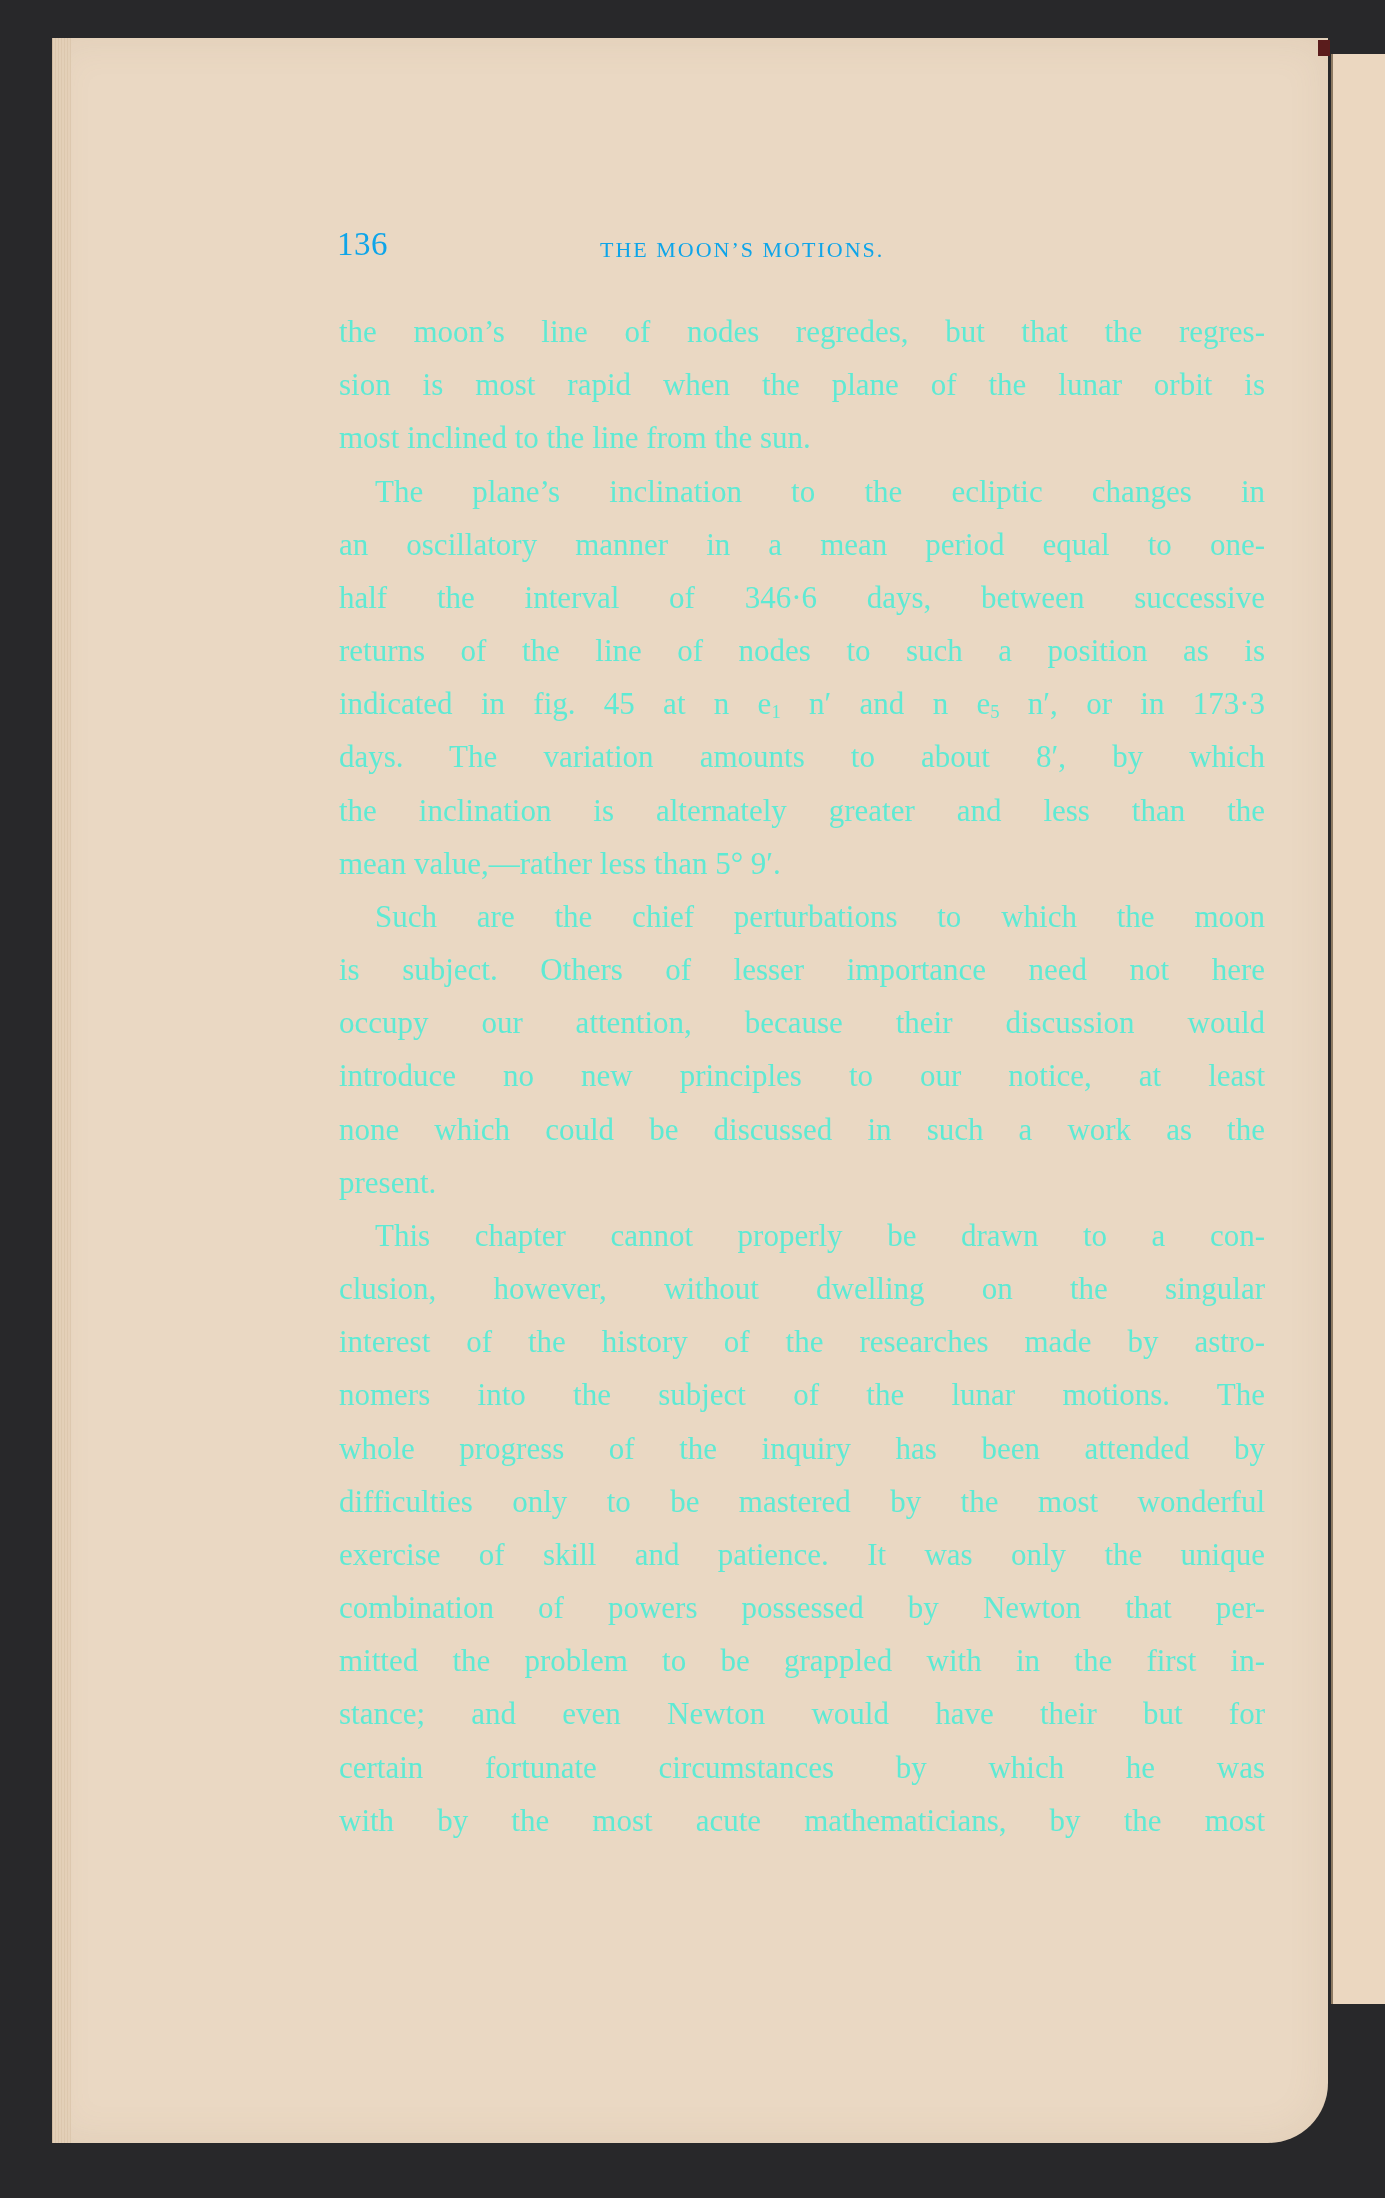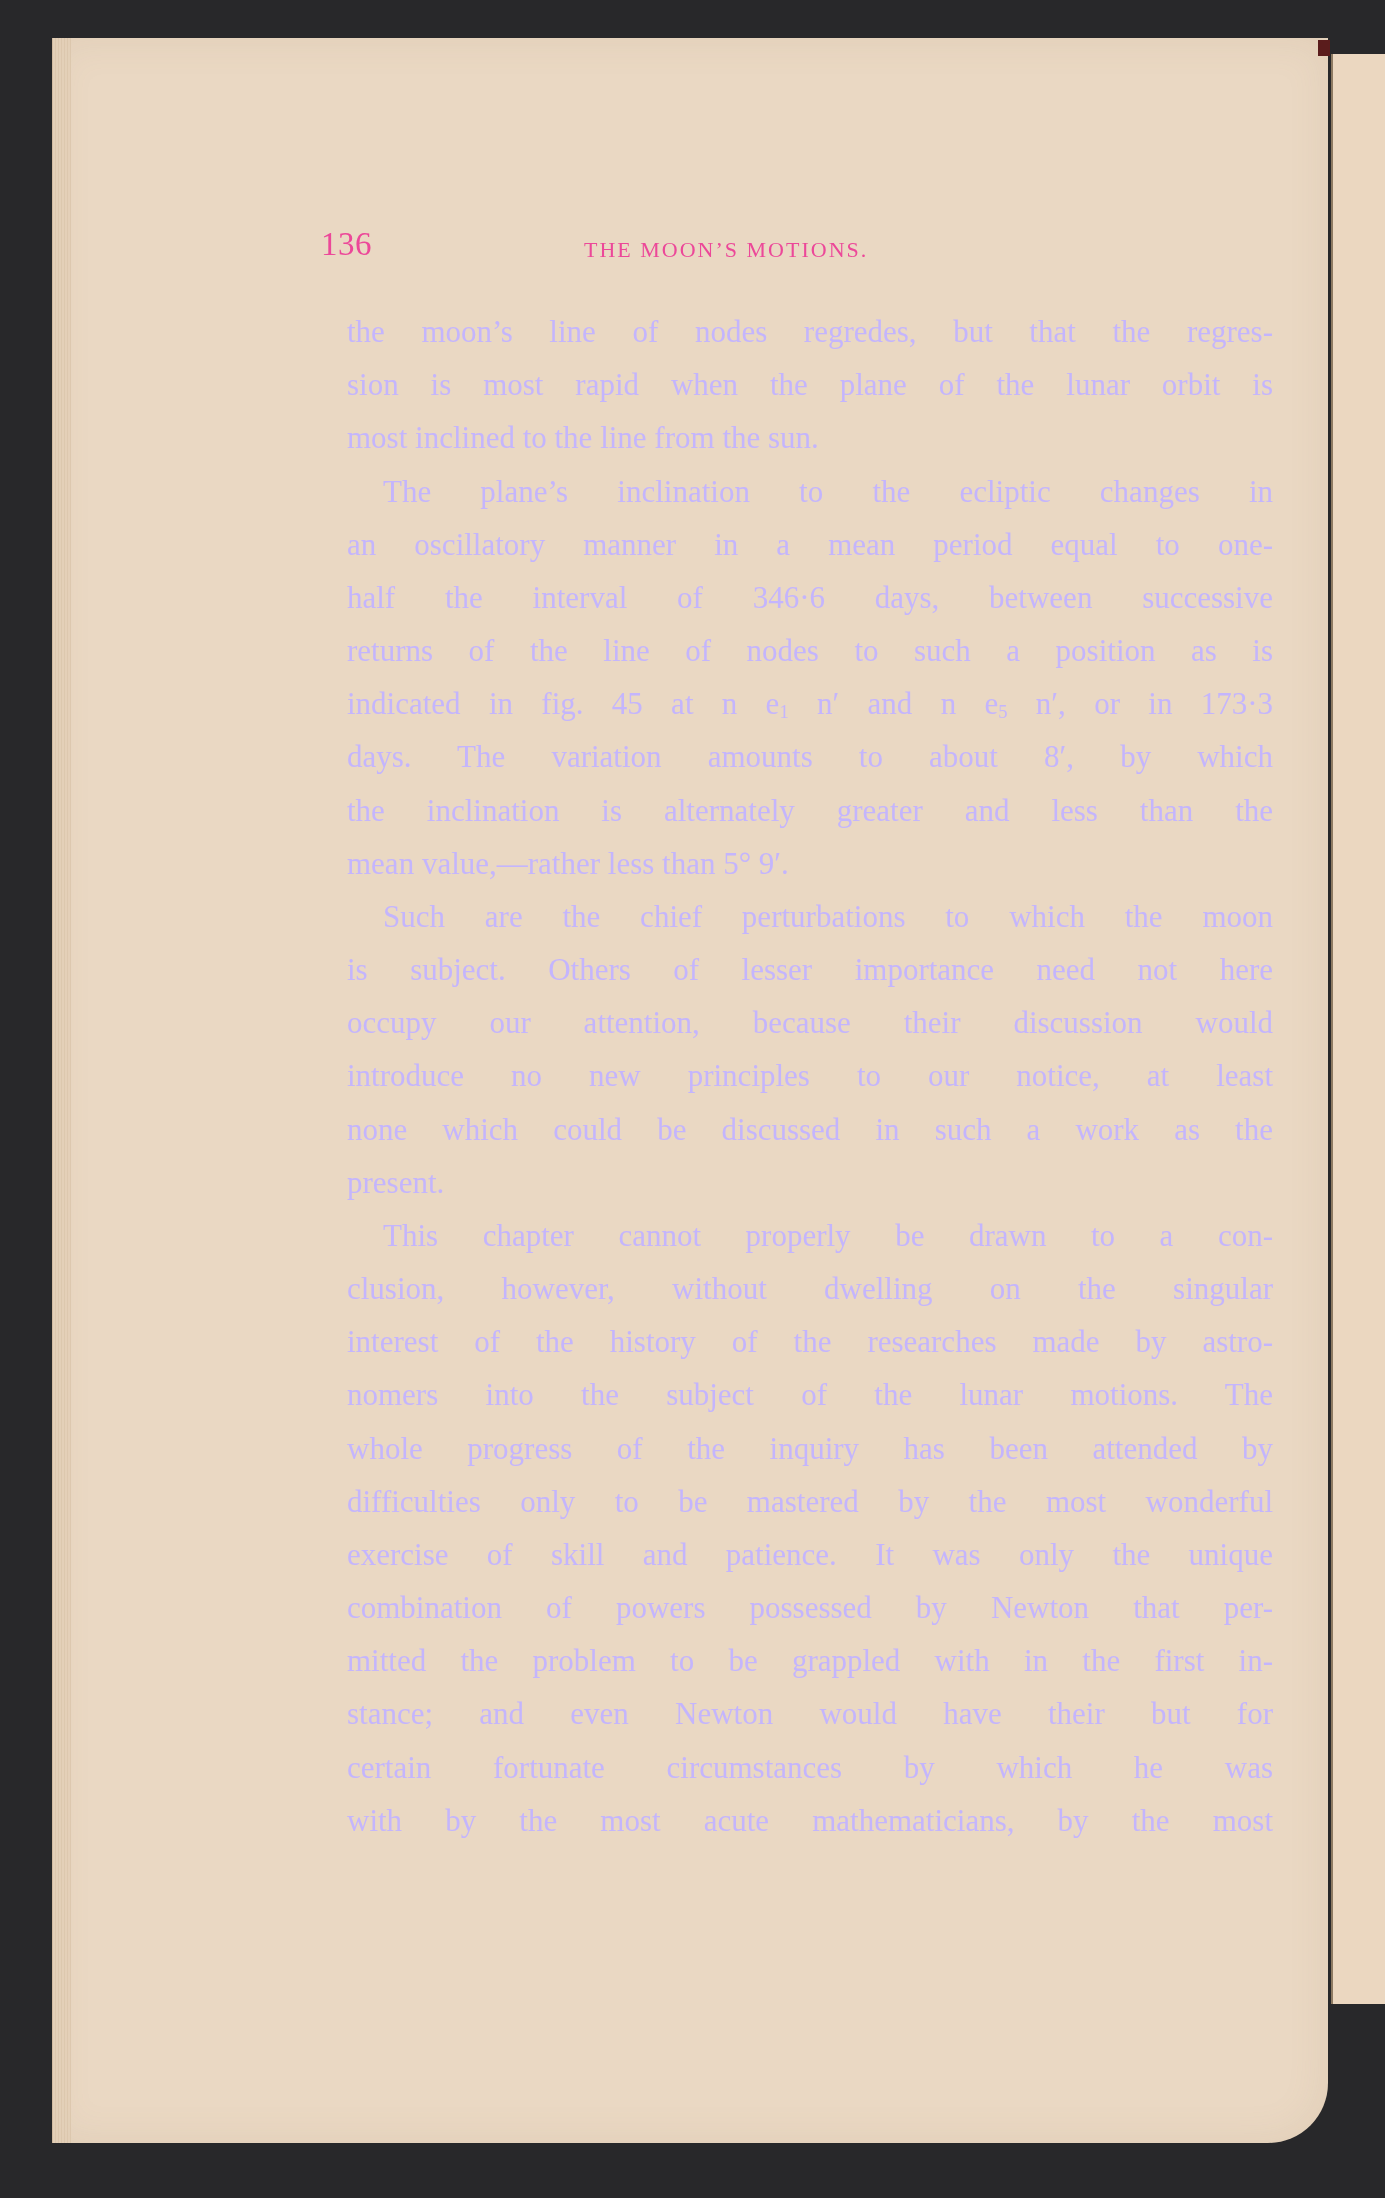--- a/index.html
+++ b/index.html
@@ -22,28 +22,28 @@
   }
   .next-page {
     position:absolute; left:1331px; top:54px; width:60px; height:1950px;
     background:#ebd7c0;
     border-left:2px solid #8d7a62;
   }
   .spine-mark {
     position:absolute; left:1318px; top:40px; width:12px; height:16px; background:#5a1c1c;
   }
   .running-head {
-    position:absolute; left:321px; top:226px; width:930px; height:40px;
-    color:#ec4899;
+    position:absolute; left:337px; top:226px; width:930px; height:40px;
+    color:#0ea5e9;
   }
   .folio { position:absolute; left:0; top:0; font-size:33px; letter-spacing:0.5px; }
   .head-title { position:absolute; left:263px; top:11px; font-size:22px; letter-spacing:2px;text-align:center; }
   .body-text {
     position:absolute; left:339px; top:310px; width:926px;
-    color:#c4b5fd; font-size:31px;margin-left:8px;
+    color:#5eead4; font-size:31px;
   }
   .line {
     height:53.18px; line-height:44px; white-space:nowrap;
     text-align:justify; text-align-last:justify;
     display:block; overflow:visible;
   }
   .line.last { text-align-last:left; }
   .line.indent { padding-left:36px; }
   .it { }
   sub { font-size:60%; vertical-align:-4px; }

